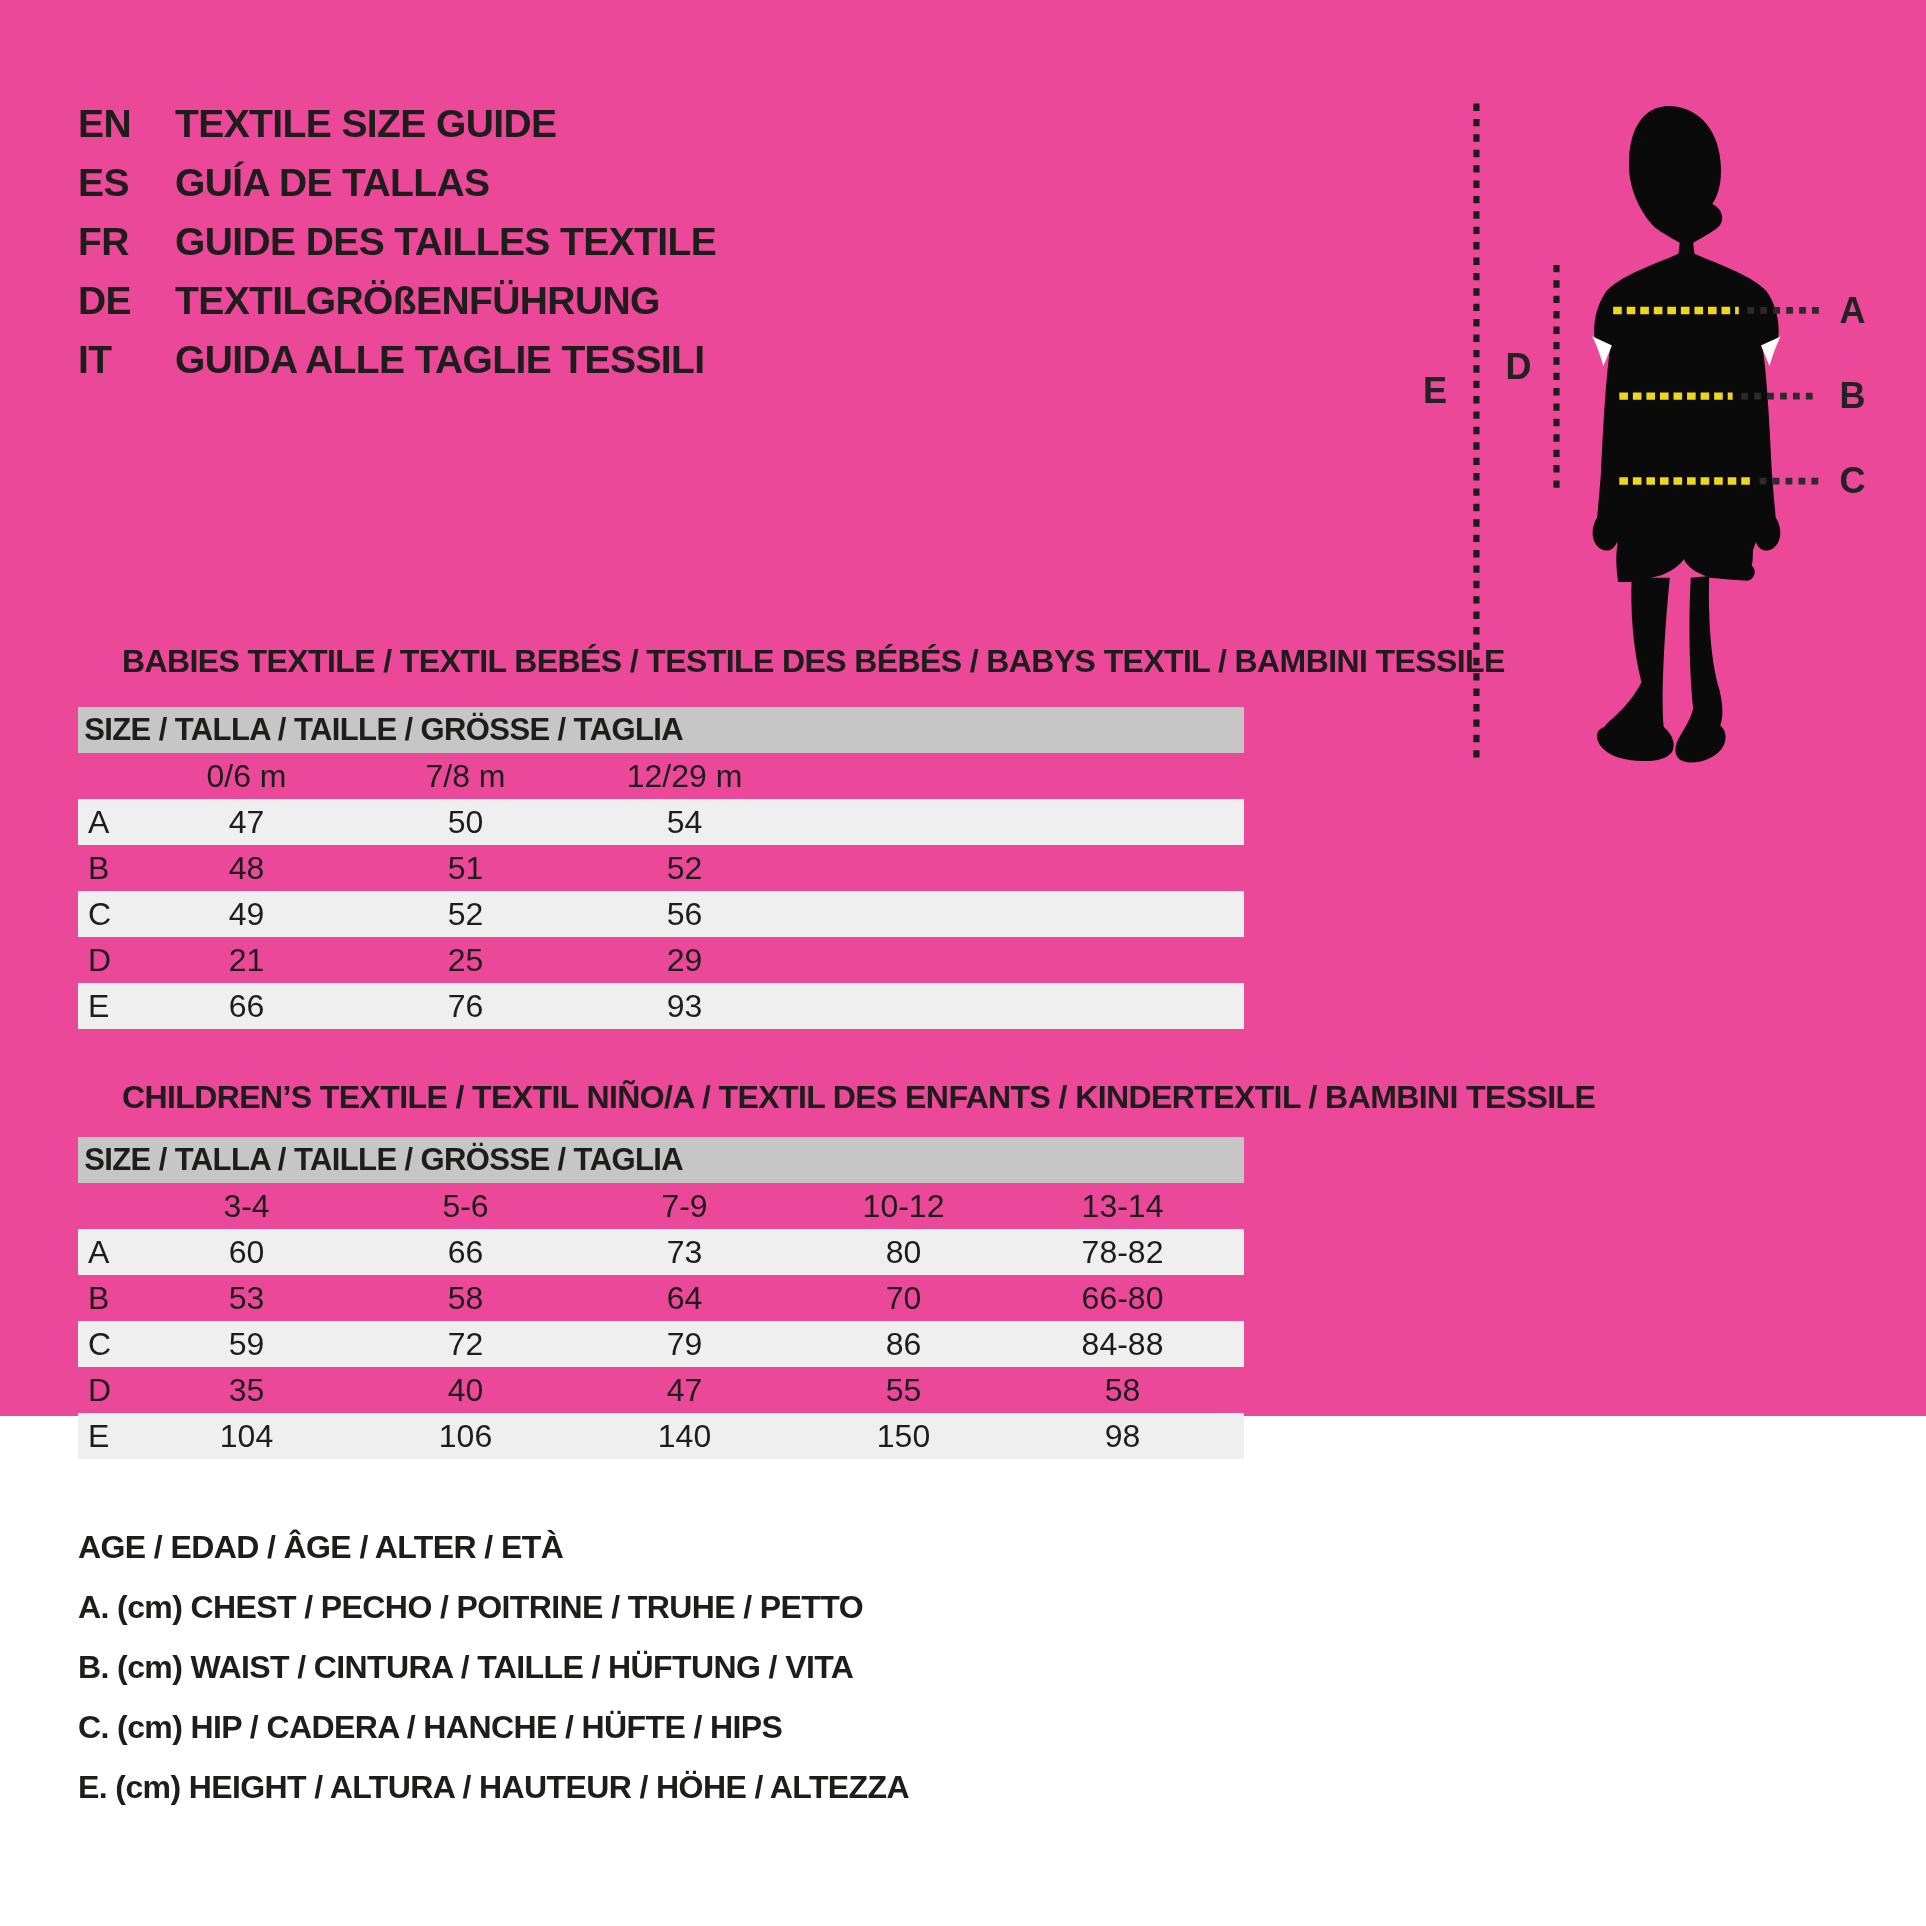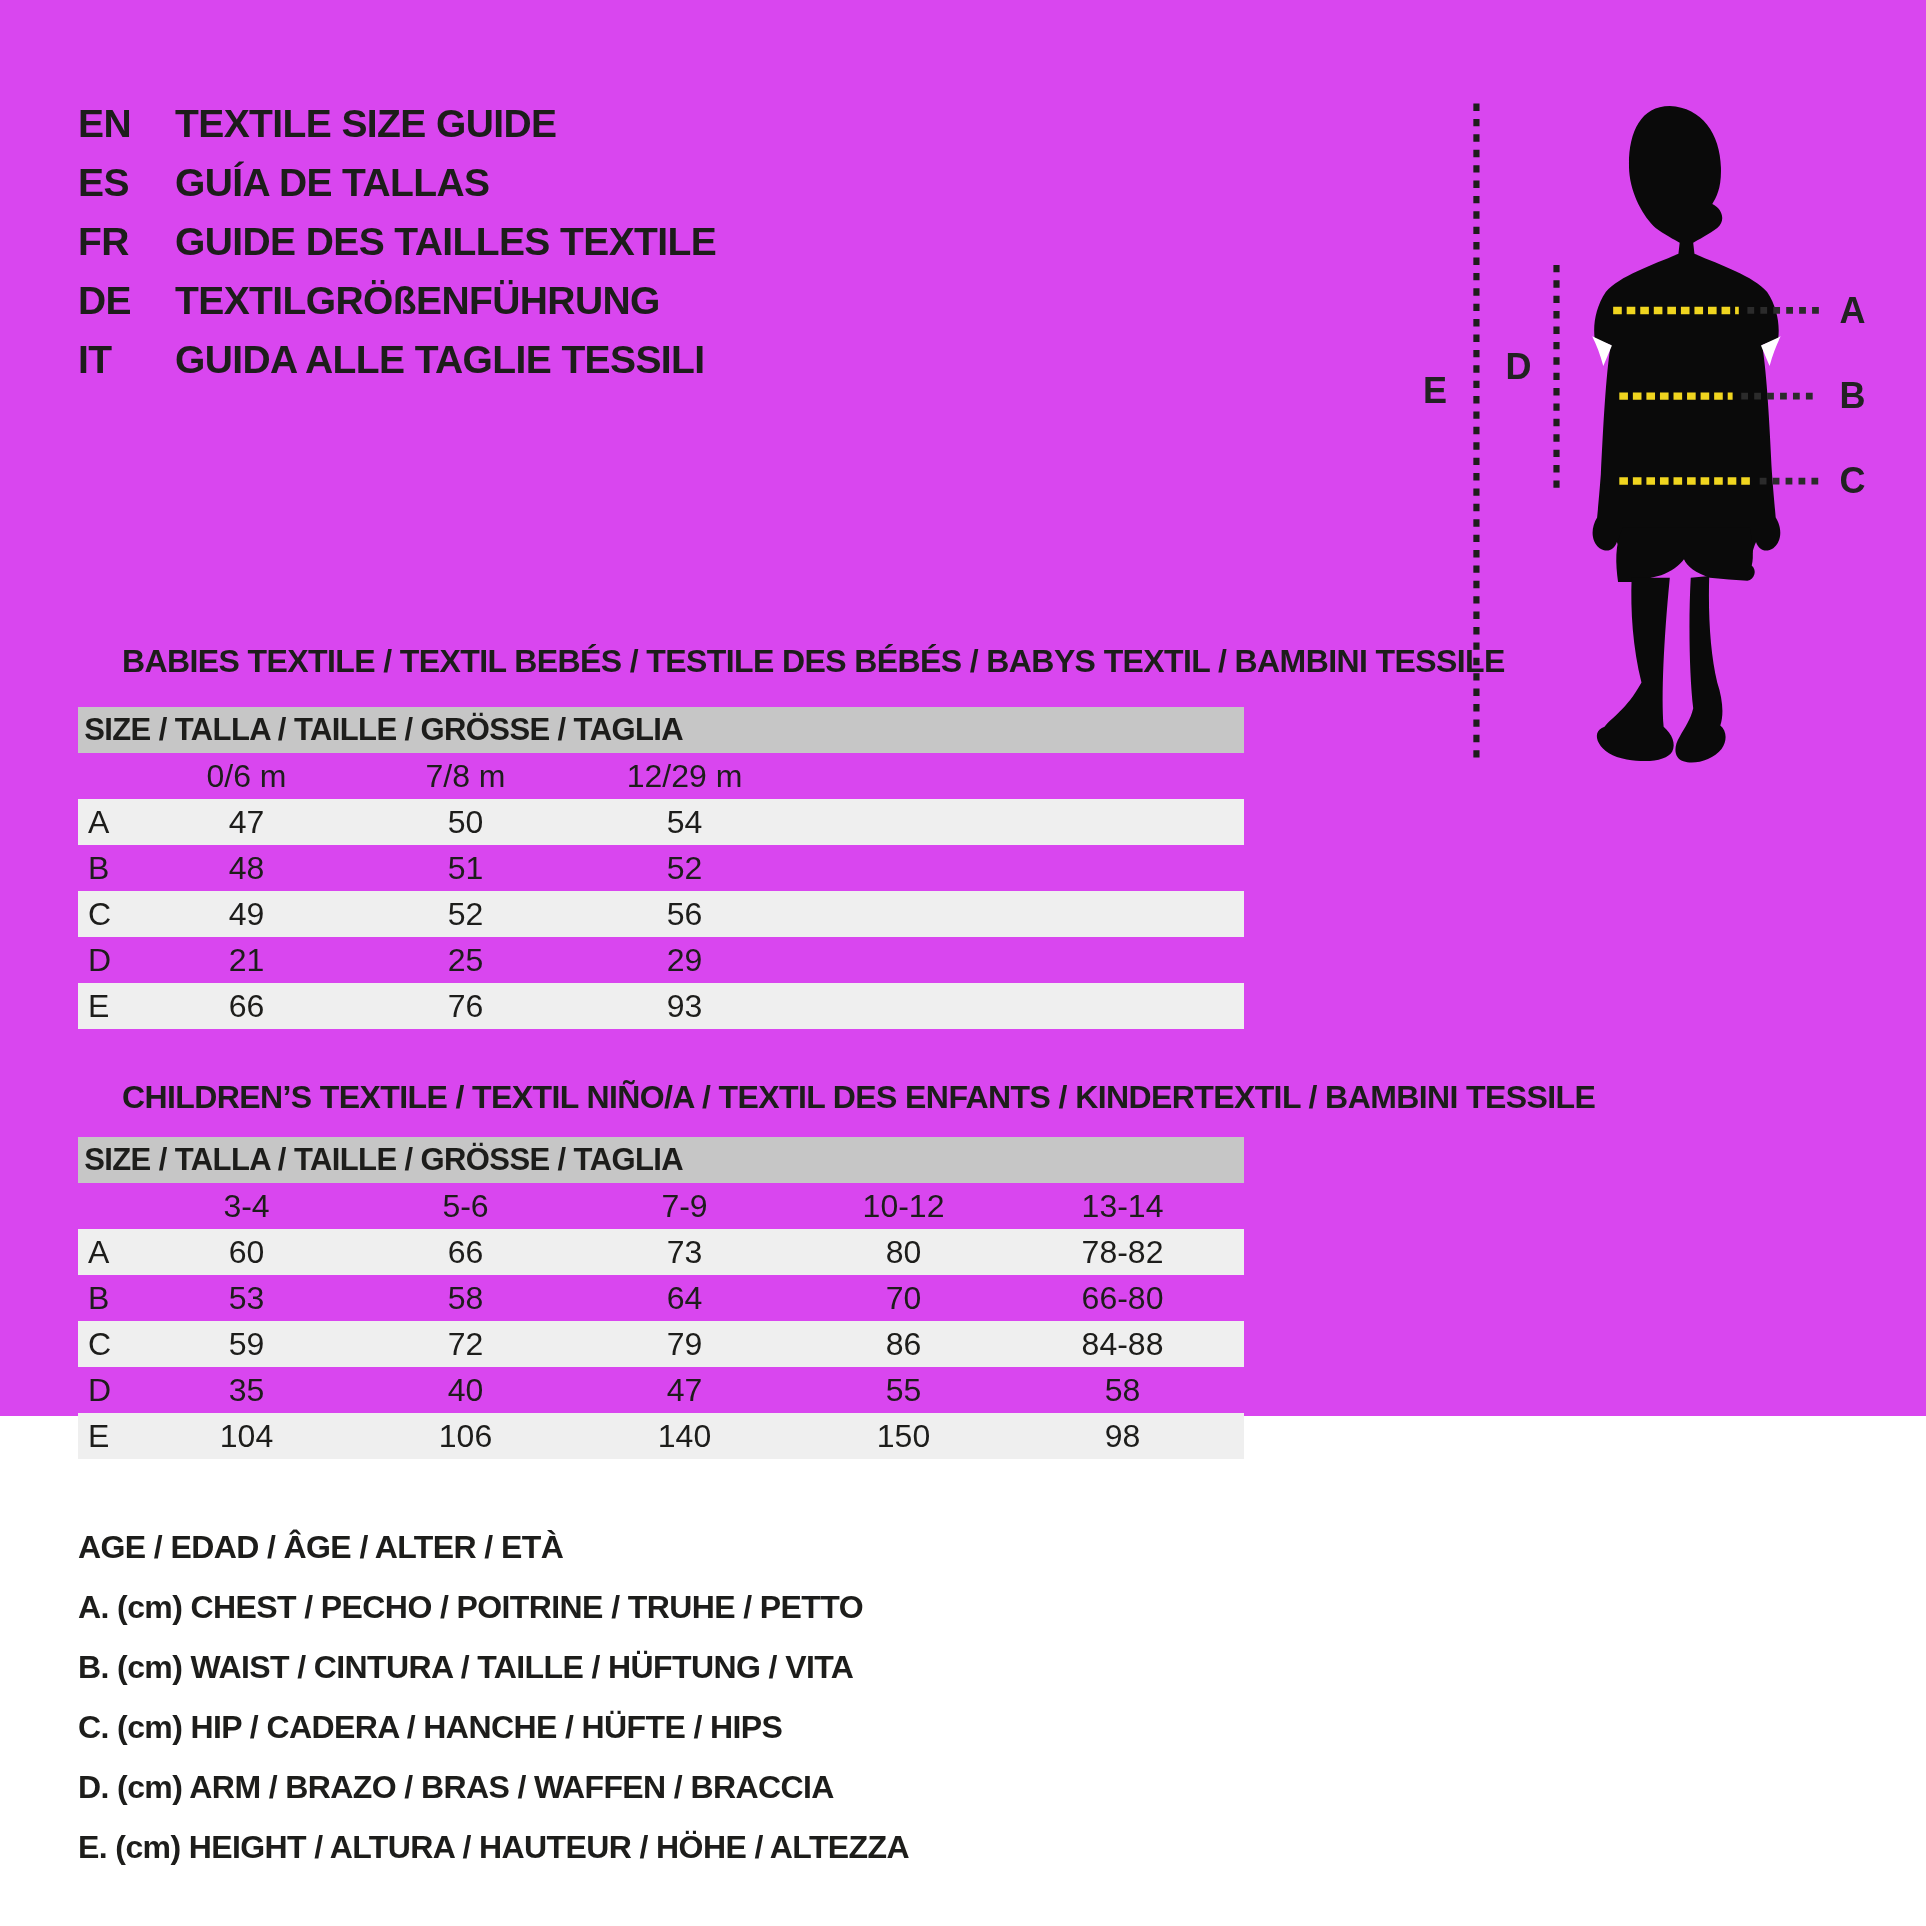--- a/index.html
+++ b/index.html
@@ -1,18 +1,18 @@
 <!DOCTYPE html>
 <html style="font-size:10px"><head>
 <meta charset="utf-8">
 <style>
   * { margin:0; padding:0; box-sizing:border-box; }
   html,body { width:1926px; height:1926px; background:#ffffff; overflow:hidden;
               font-family:"Liberation Sans", sans-serif; color:#1d1d1b; }
-  .canvas { position:absolute; left:0; top:0; width:1926px; height:1416px; background:#d946ef; }
+  .canvas { position:absolute; left:0; top:0; width:1926px; height:1416px; background:#ec4899; }
 
   
   .langs { position:absolute; left:78px; top:94px; }
   .lang-row { display:flex; height:59px; align-items:center; }
   .lang-code { width:97px; font-size:39px; font-weight:700; letter-spacing:-0.6px; }
   .lang-title { font-size:39px; font-weight:700; letter-spacing:-0.6px; white-space:nowrap; }
 
   
   .figure { position:absolute; left:1405px; top:86px; width:521px; height:715px; }
   .figure svg { position:absolute; left:0; top:0; }
@@ -260,18 +260,17 @@
       <span class="td">150</span>
       <span class="td">98</span>
     </div>
   </div>
 
   <section class="legend">
     <div class="legend-line">AGE / EDAD / ÂGE / ALTER / ETÀ</div>
     <div class="legend-line">A. (cm) CHEST / PECHO / POITRINE / TRUHE / PETTO</div>
     <div class="legend-line">B. (cm) WAIST / CINTURA / TAILLE / HÜFTUNG / VITA</div>
     <div class="legend-line">C. (cm) HIP / CADERA / HANCHE / HÜFTE / HIPS</div>
-    <div class="legend-line">D. (cm) ARM / BRAZO / BRAS / WAFFEN / BRACCIA</div>
     <div class="legend-line">E. (cm) HEIGHT / ALTURA / HAUTEUR / HÖHE / ALTEZZA</div>
   </section>
 
 </div>
 
 
 </body></html>

